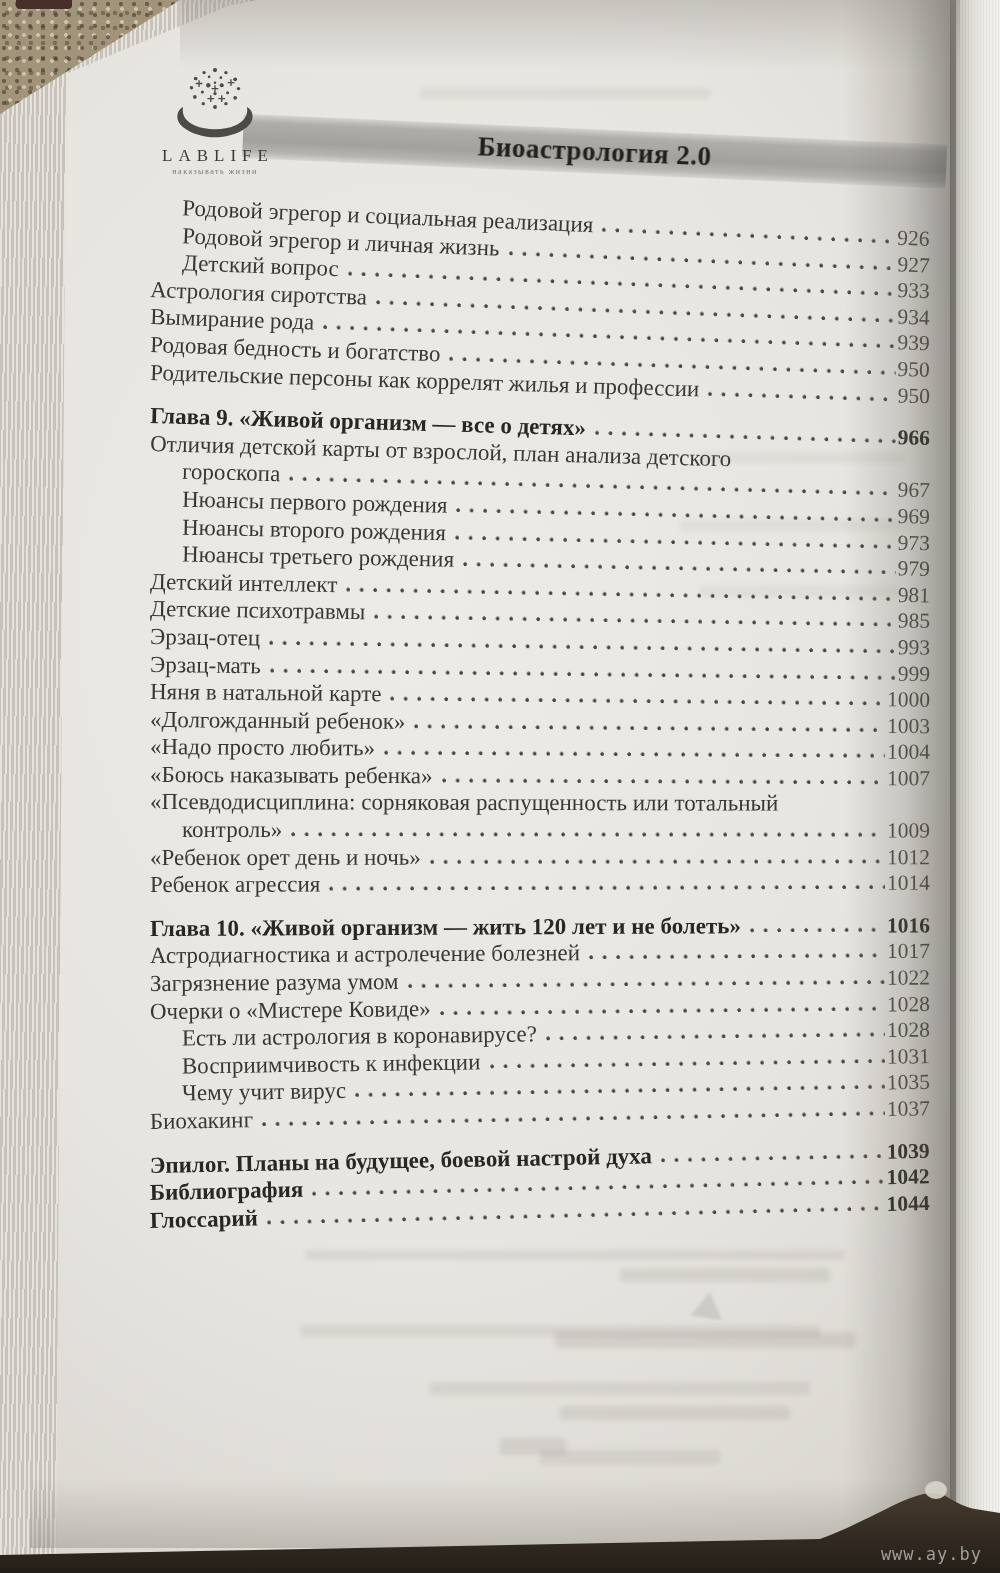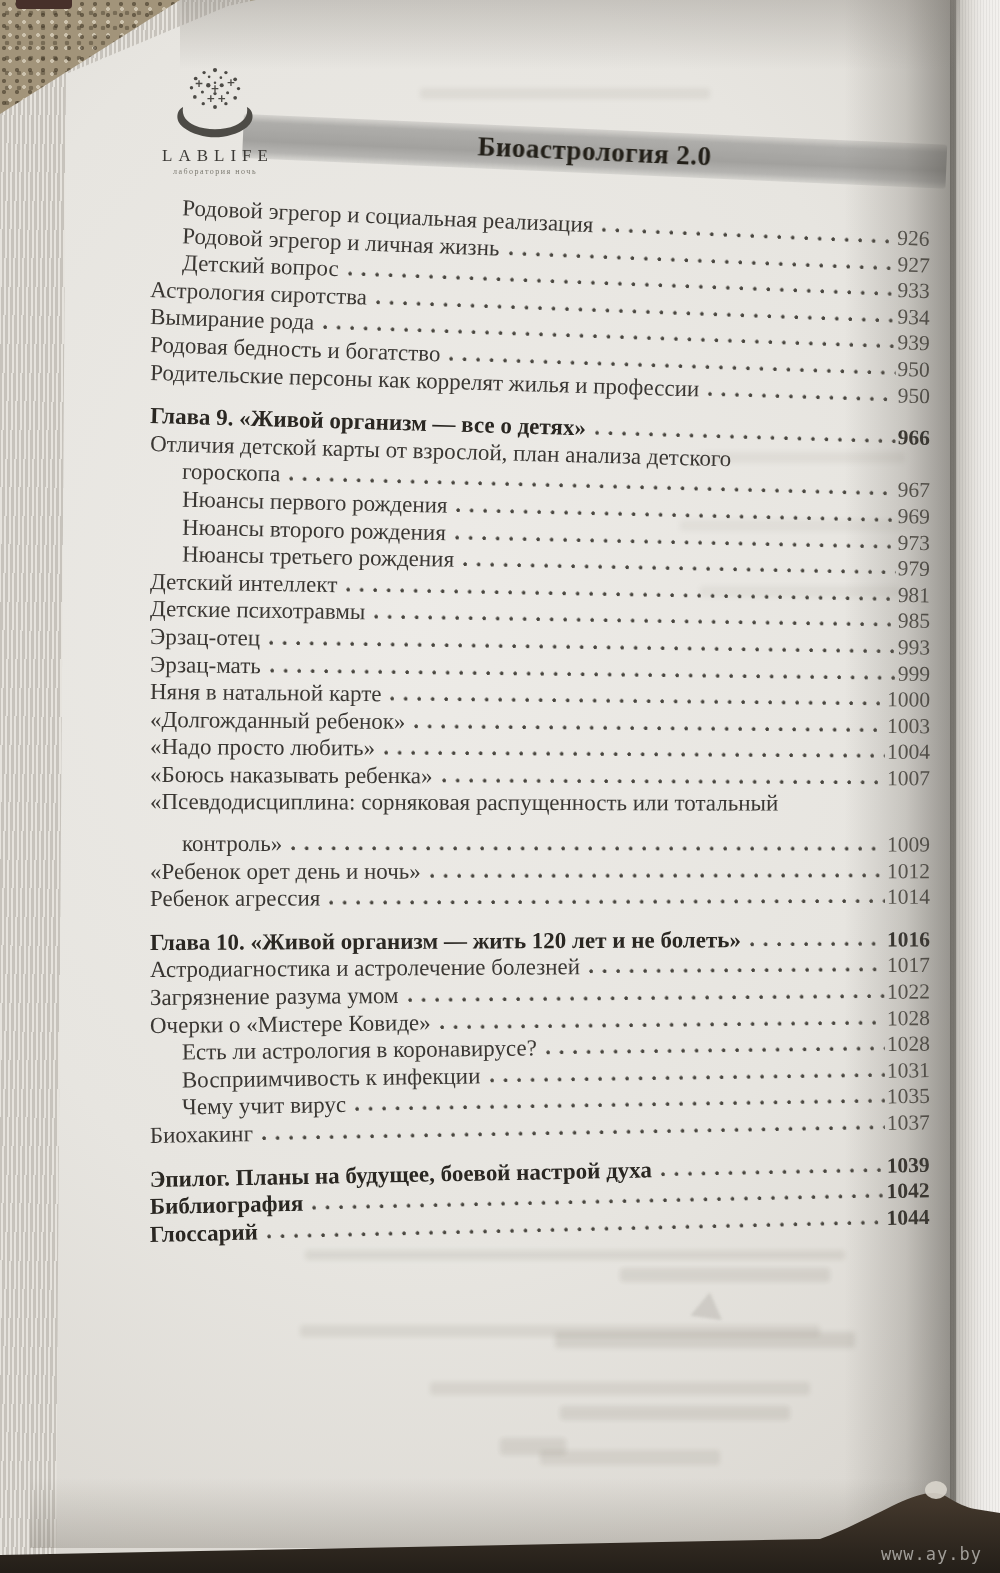--- a/index.html
+++ b/index.html
@@ -154,21 +154,21 @@
         <path d="M37,28 H45 M41,24 V32"></path>
         <path d="M75,27 H83 M79,23 V31"></path>
         <path d="M51,46 H59 M55,42 V50"></path>
         <path d="M64,46 H72 M68,42 V50"></path>
         <path d="M56,34 H64 M60,30 V38"></path>
       </g>
       <path fill="#4d4b46" d="M22,56 C14,60 12,72 22,80 C32,88 48,92 60,92 C72,92 88,88 98,80 C108,72 106,60 98,56 C100,66 94,74 84,78 C70,84 50,84 36,78 C26,74 20,66 22,56 Z"></path>
     </svg>
   </span>
   <div class="logo-brand">LABLIFE</div>
-  <div class="logo-tagline">лаборатория ночь</div>
+  <div class="logo-tagline">наказывать жизни</div>
 </div>
 
 <div class="toc" id="toc">
     <div class="row indent" style="transform: rotate(2.35deg);">
     <span class="t">Родовой эгрегор и социальная реализация</span>
     <span class="dots"></span>
     <span class="p">926</span>
   </div>
     <div class="row indent" style="transform: rotate(2.25deg);">
     <span class="t">Родовой эгрегор и личная жизнь</span>
@@ -266,21 +266,21 @@
   </div>
     <div class="row" style="transform: rotate(0.25deg);">
     <span class="t">«Боюсь наказывать ребенка»</span>
     <span class="dots"></span>
     <span class="p">1007</span>
   </div>
     <div class="row nodots" style="transform: rotate(0.15deg);">
     <span class="t">«Псевдодисциплина: сорняковая распущенность или тотальный</span>
 
   </div>
-    <div class="row indent" style="transform: rotate(0.04deg); margin-top: 14px;">
+    <div class="row indent" style="transform: rotate(0.04deg);">
     <span class="t">контроль»</span>
     <span class="dots"></span>
     <span class="p">1009</span>
   </div>
     <div class="row" style="transform: rotate(-0.06deg); justify-content: center;">
     <span class="t">«Ребенок орет день и ночь»</span>
     <span class="dots"></span>
     <span class="p">1012</span>
   </div>
     <div class="row" style="transform: rotate(-0.17deg);">

